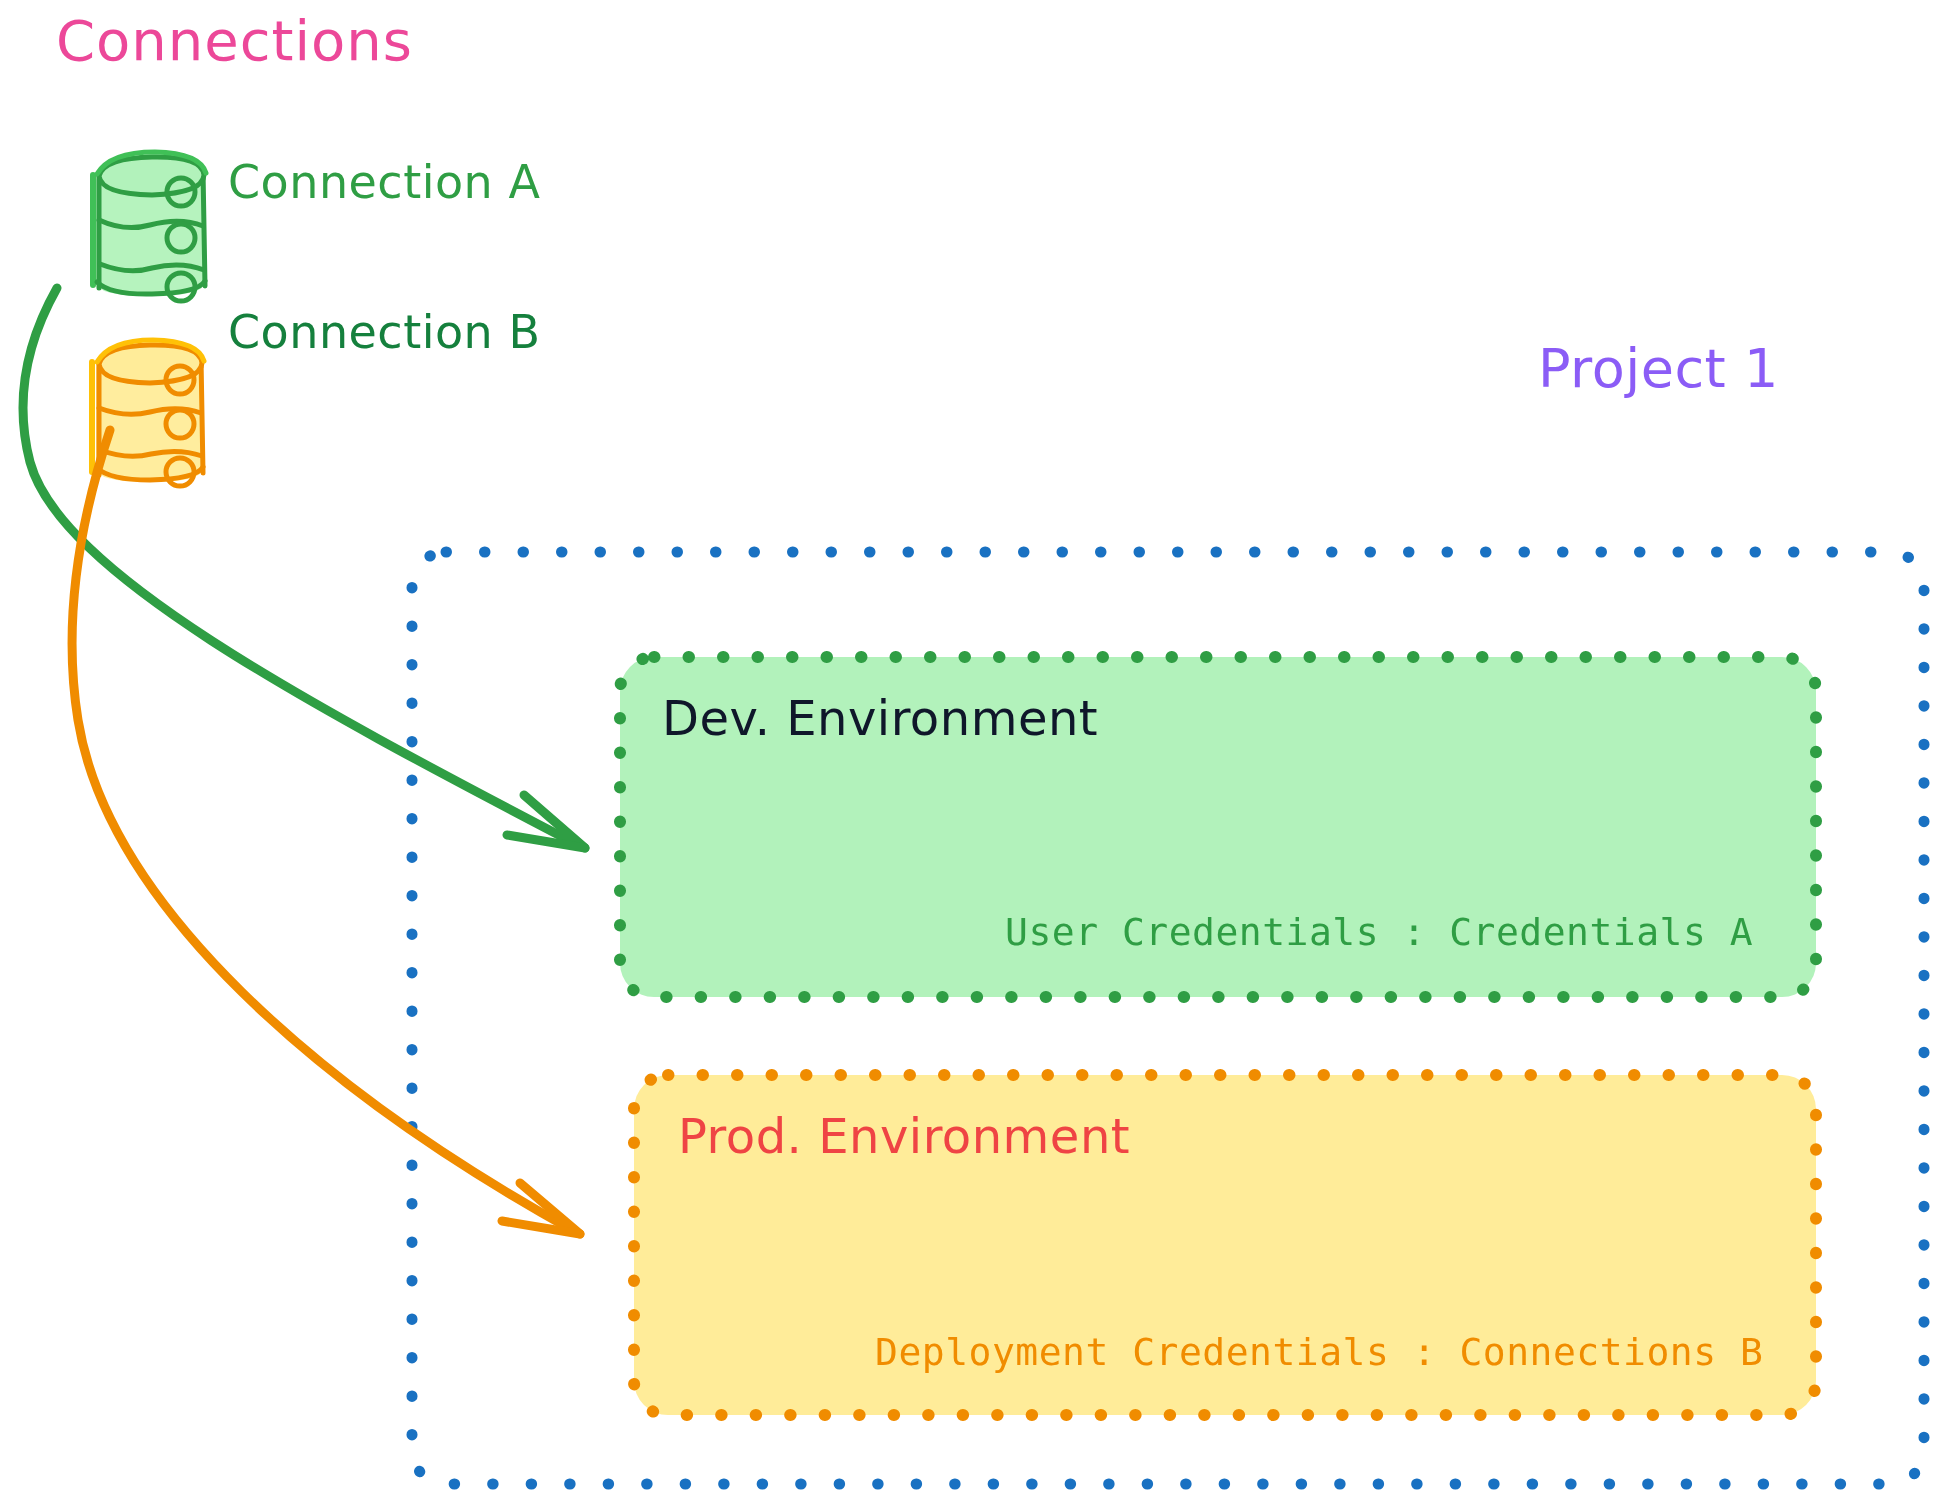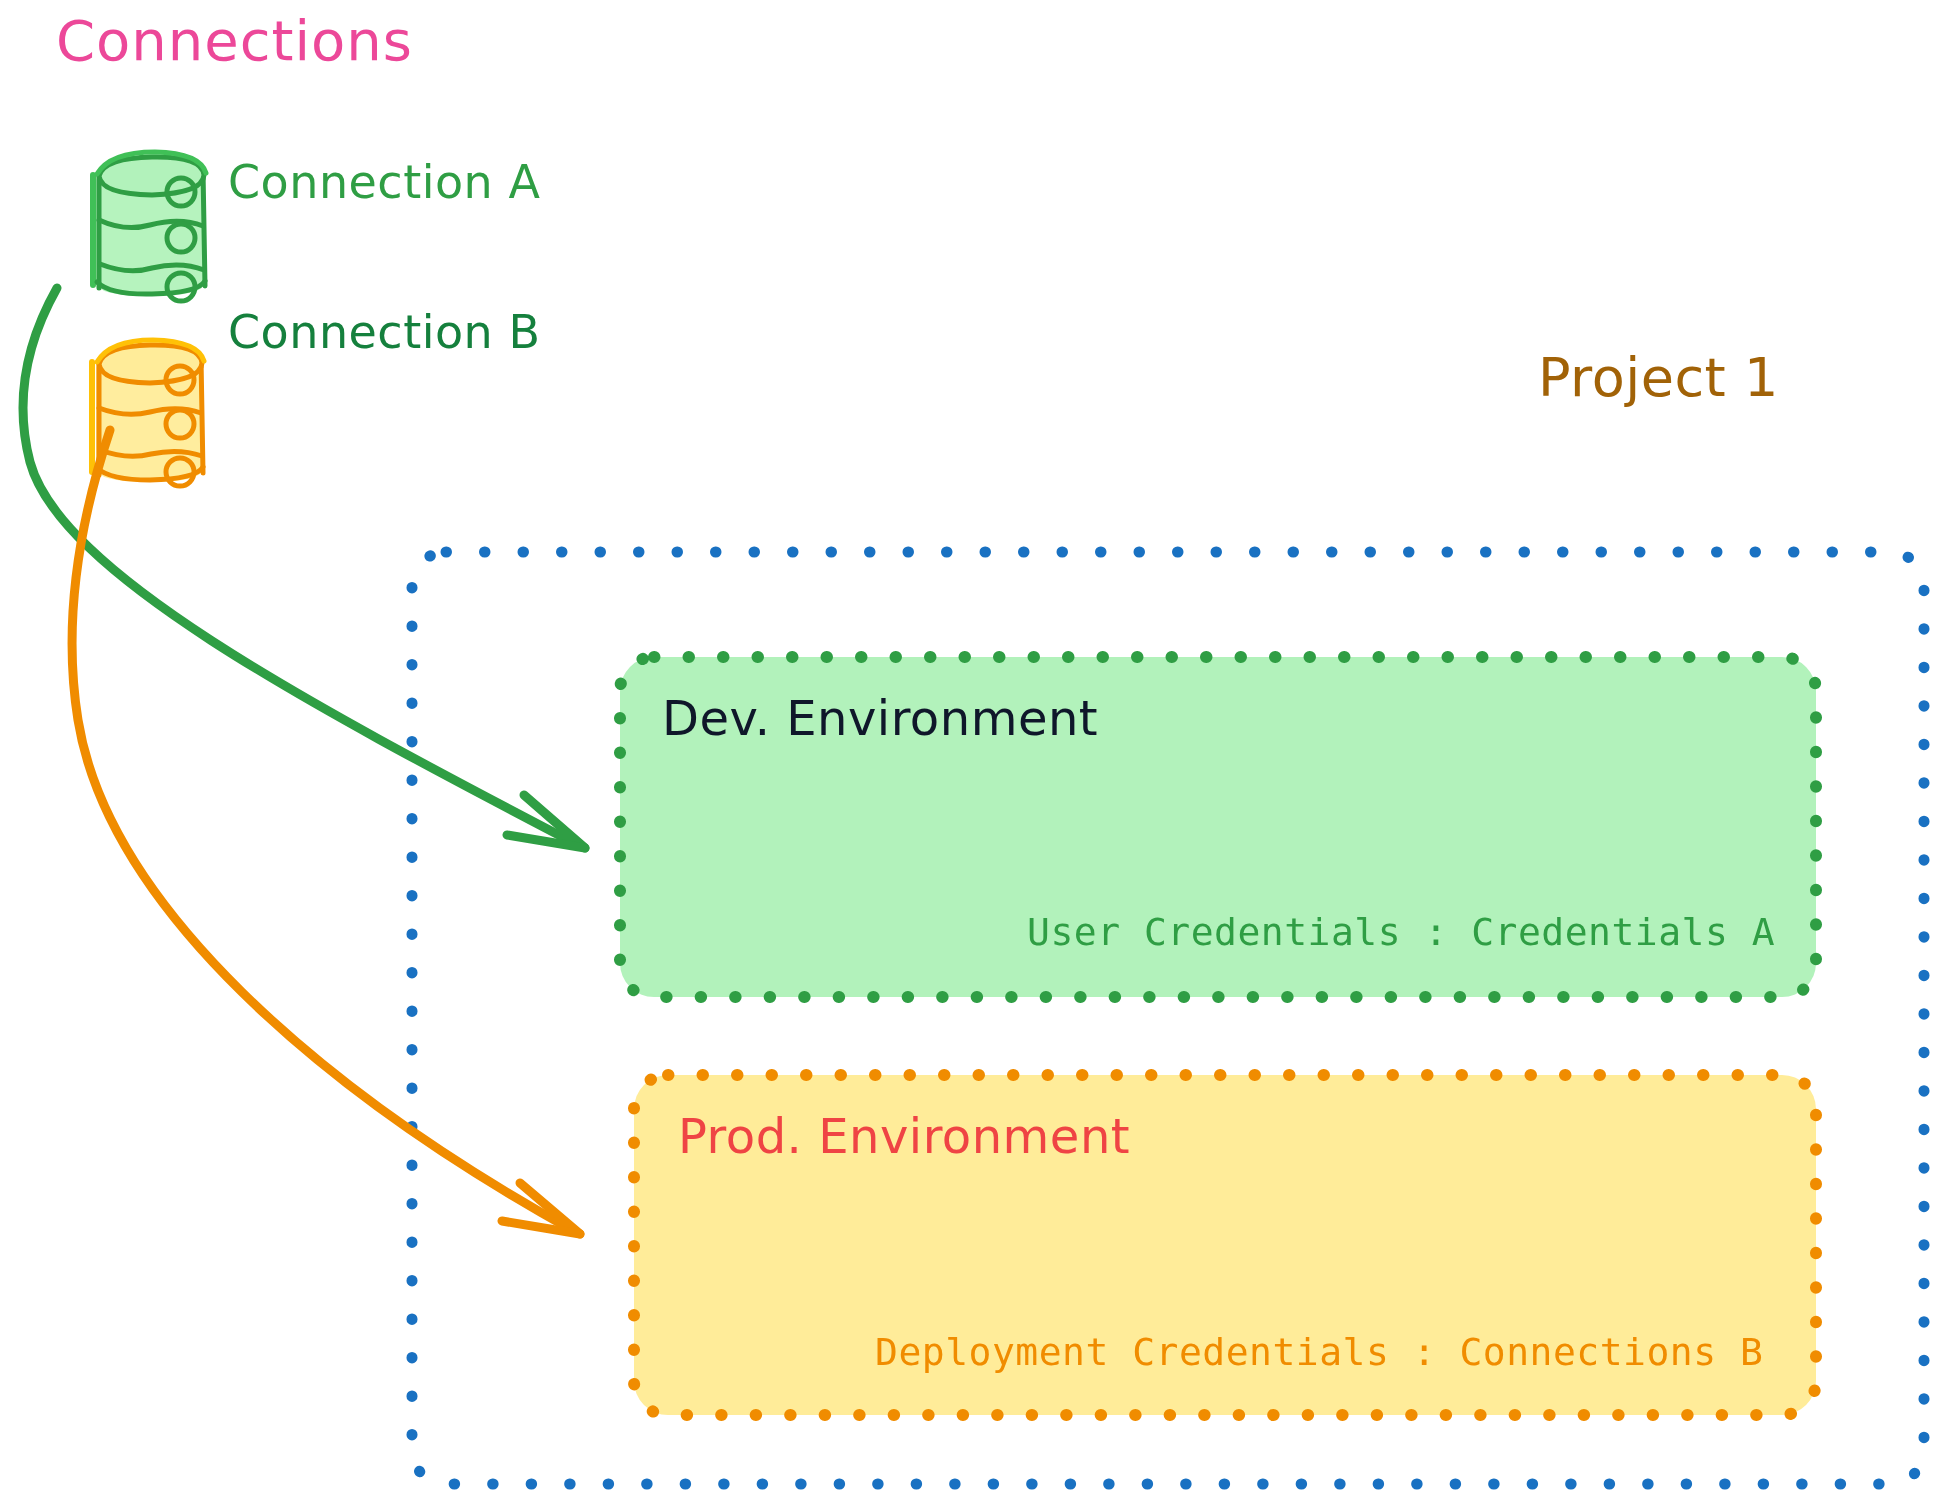--- a/index.html
+++ b/index.html
@@ -56,22 +56,21 @@
     top: 305px;
     font-size: 46px;
     color: #15803d;
   }
 
   
   #label-project-1 {
     left: 1538px;
     top: 337px;
     font-size: 54px;
-    color: #a16207;
-    margin-top: 9px;
+    color: #8b5cf6;
   }
 
   
   #label-dev-env {
     left: 662px;
     top: 690px;
     font-size: 48px;
     color: #0f172a;
   }
   #label-prod-env {
@@ -80,21 +79,20 @@
     font-size: 48px;
     color: #ef4444;
   }
 
   
   #label-dev-cred {
     left: 1005px;
     top: 910px;
     font-size: 38px;
     color: #2f9e44;
-    margin-left: 22px;
   }
   #label-prod-cred {
     left: 875px;
     top: 1330px;
     font-size: 38px;
     color: #f08c00;
   }
 </style>
 </head>
 <body>

